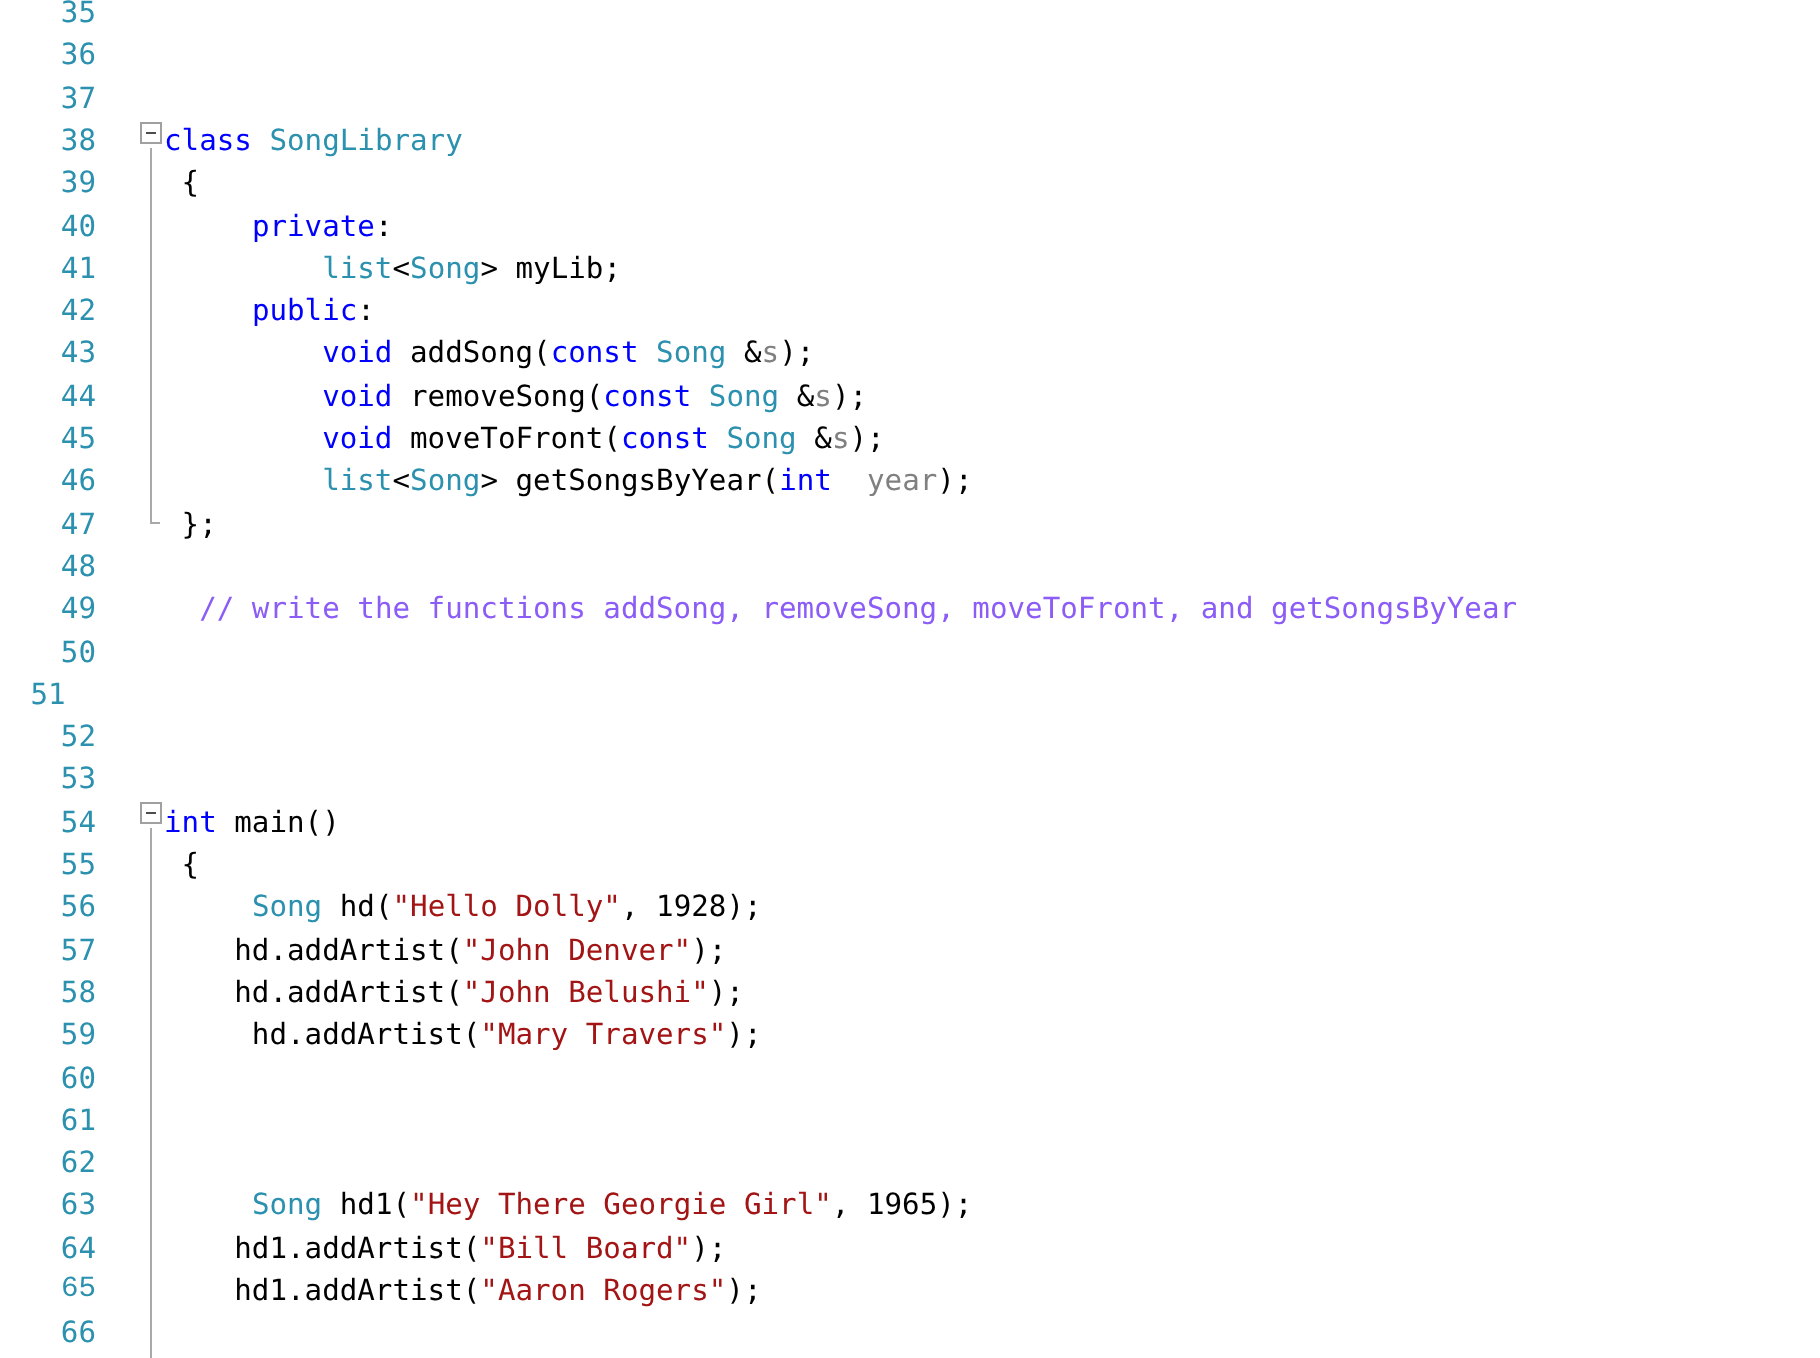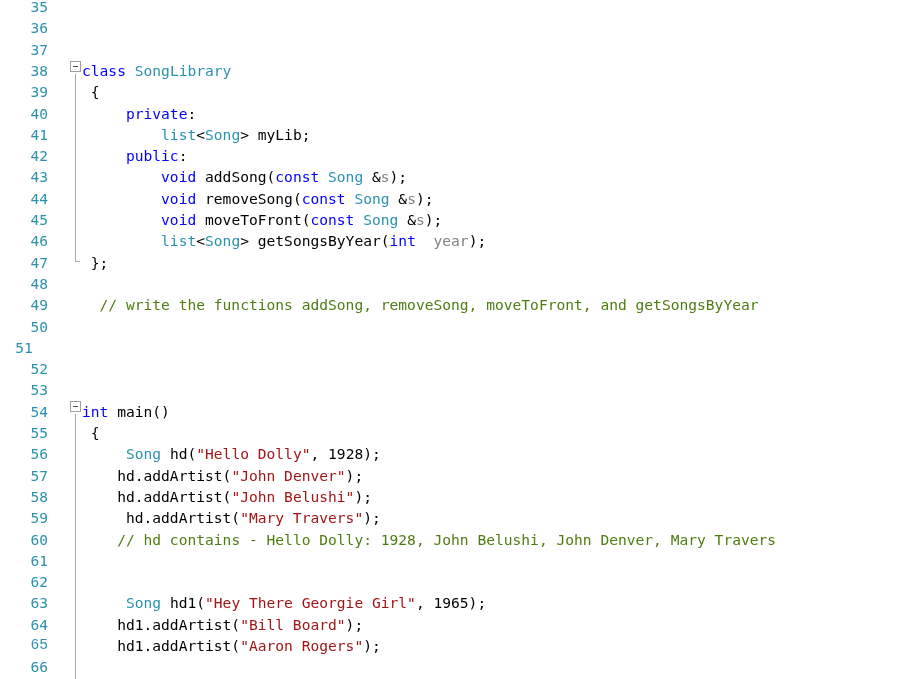--- a/index.html
+++ b/index.html
@@ -35,21 +35,21 @@
     top: 0;
     white-space: pre;
     color: #000000;
     font-size: 14.6px;
     line-height: 21.3px;
     font-family: "DejaVu Sans Mono", "Liberation Mono", monospace;
   }
   .kw  { color: #0000ff; }
   .typ { color: #2b91af; }
   .str { color: #a31515; }
-  .cmt { color: #4d7c0f; }
+  .cmt { color: #8b5cf6; }
   .par { color: #808080; }
   .pl  { color: #000000; }
 
   
   .fold-box {
     position: absolute;
     width: 11px;
     height: 11px;
     border: 1px solid #a0a0a0;
     background: #ffffff;
@@ -133,21 +133,21 @@
       <div class="code" style="top: 315.5px;"></div>
       <div class="code" style="top: 336.8px;"></div>
       <div class="code" style="top: 358.1px;"></div>
       <div class="code" style="top: 379.4px;"></div>
       <div class="code" style="top: 400.7px;"><span class="kw">int</span><span class="pl"> main()</span></div>
       <div class="code" style="top: 422px;"><span class="pl"> {</span></div>
       <div class="code" style="top: 443.3px;"><span class="pl">     </span><span class="typ">Song</span><span class="pl"> hd(</span><span class="str">"Hello Dolly"</span><span class="pl">, 1928);</span></div>
       <div class="code" style="top: 464.6px;"><span class="pl">    hd.addArtist(</span><span class="str">"John Denver"</span><span class="pl">);</span></div>
       <div class="code" style="top: 485.9px;"><span class="pl">    hd.addArtist(</span><span class="str">"John Belushi"</span><span class="pl">);</span></div>
       <div class="code" style="top: 507.2px;"><span class="pl">     hd.addArtist(</span><span class="str">"Mary Travers"</span><span class="pl">);</span></div>
-      <div class="code" style="top: 528.5px;"><span class="pl">    </span><span class="cmt">// hd contains - Hello Dolly: 1928, John Belushi, John Denver, Mary Travers</span></div>
+      <div class="code" style="top: 528.5px;"><span class="pl">    </span></div>
       <div class="code" style="top: 549.8px;"></div>
       <div class="code" style="top: 571.1px;"></div>
       <div class="code" style="top: 592.4px;"><span class="pl">     </span><span class="typ">Song</span><span class="pl"> hd1(</span><span class="str">"Hey There Georgie Girl"</span><span class="pl">, 1965);</span></div>
       <div class="code" style="top: 613.7px;"><span class="pl">    hd1.addArtist(</span><span class="str">"Bill Board"</span><span class="pl">);</span></div>
       <div class="code" style="top: 635px;"><span class="pl">    hd1.addArtist(</span><span class="str">"Aaron Rogers"</span><span class="pl">);</span></div>
       <div class="code" style="top: 656.3px;"><span class="pl">     </span></div>
     </div>
 
   <div class="fold-box" style="left:70px; top:61px;"></div>
   <div class="fold-line" style="left:75px; top:74px; height:187px;"></div>

